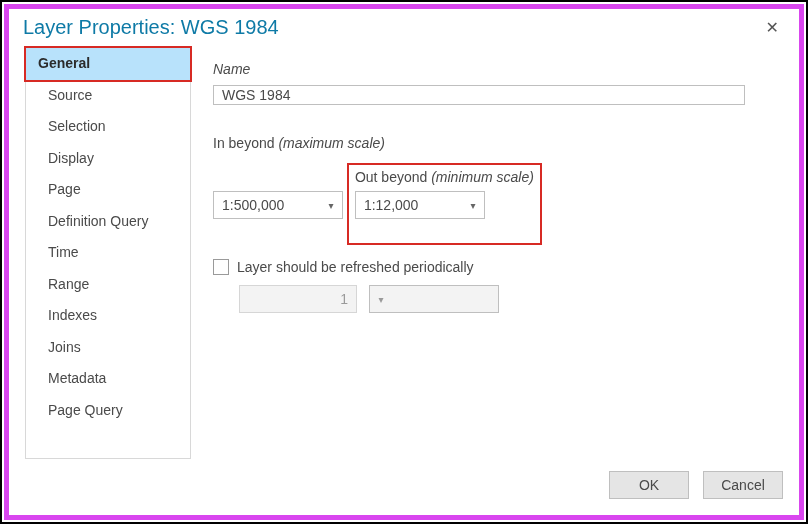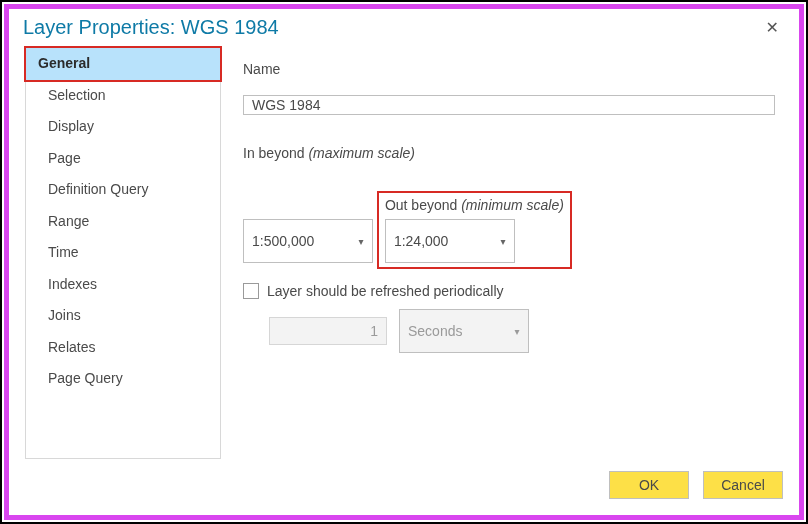--- a/index.html
+++ b/index.html
@@ -3,67 +3,68 @@
 <meta charset="utf-8">
 <style>
   * { box-sizing: border-box; font-family: "Segoe UI", Arial, sans-serif; }
   body { margin: 0; background: #fff; }
   .outer-frame { width: 808px; height: 524px; border: 2px solid #000; position: relative; }
   .dialog { position: absolute; inset: 2px; border: 5px solid #d946ef; background: #fff; display: flex; flex-direction: column; }
   .titlebar { display: flex; align-items: center; padding: 7px 12px 4px 14px; }
   .title { font-size: 20px; color: #0e7aa6; font-weight: 400; flex: 1; }
   .close { font-size: 16px; color: #555; cursor: pointer; padding: 2px 8px; line-height: 1; }
   .body { flex: 1; display: flex; padding: 4px 16px 0 16px; gap: 18px; overflow: hidden; }
-  .sidebar { width: 196px; border: 1px solid #d8d8d8; background: #fff; padding-top: 0; }
+  .sidebar { width: 166px; border: 1px solid #d8d8d8; background: #fff; padding-top: 0; }
   .tab-item { padding: 7px 10px 7px 12px; font-size: 14px; color: #4a4a4a; cursor: pointer; line-height: 1.25; }
   .tab-item.sub { padding-left: 22px; }
   .tab-item.selected { background: #b8e2fb; color: #2b2b2b; font-weight: 700; position: relative; }
   .tab-item.selected::before { content: ""; position: absolute; inset: -2px; border: 2px solid #d72a24; pointer-events: none; }
   .content { flex: 1; padding: 6px 8px 0 4px; font-size: 14px; color: #4a4a4a; position: relative; }
-  .field-label { margin: 8px 0 18px 0; }
+  .field-label { margin: 8px 0 8px 0; font-style: italic; }
   .text-input { width: 532px; height: 20px; border: 1px solid #bfbfbf; padding: 3px 8px; font-size: 14px; color: #4a4a4a; }
   .section-gap { height: 22px; }
   .line { margin: 2px 0 12px 0; }
   .sublabel { margin: 8px 0 6px 0; }
   .sublabel .ital { font-style: italic; }
-  .combo { display: inline-flex; align-items: center; width: 130px; height: 44px; border: 1px solid #bfbfbf; background: #fff; }
+  .combo { display: inline-flex; align-items: center; width: 130px; height: 28px; border: 1px solid #bfbfbf; background: #fff; }
   .combo .val { flex: 1; padding: 3px 8px; font-size: 14px; color: #4a4a4a; white-space: nowrap; }
   .combo .arrow { width: 22px; text-align: center; color: #666; font-size: 10px; }
   .combo.disabled { background: #f3f3f3; color: #9a9a9a; }
   .combo.disabled .val, .combo.disabled .arrow { color: #9a9a9a; }
-  .red-box { border: 2px solid #d72a24; padding: 4px 6px 4px 6px; display: inline-block; margin-top: 24px; }
+  .red-box { border: 2px solid #d72a24; padding: 4px 6px 24px 6px; display: inline-block; margin-top: 6px; }
   .checkbox-row { display: flex; align-items: center; gap: 8px; margin-top: 14px; }
   .checkbox { width: 16px; height: 16px; border: 1px solid #9a9a9a; background: #fff; }
   .refresh-row { display: flex; align-items: center; gap: 12px; margin-top: 10px; padding-left: 26px; }
   .num-input { width: 118px; height: 28px; border: 1px solid #d6d6d6; background: #f3f3f3; color: #9a9a9a; text-align: right; padding: 3px 8px; font-size: 14px; }
   .footer { display: flex; justify-content: flex-end; gap: 14px; padding: 12px 16px 16px 16px; }
-  .btn { min-width: 80px; height: 28px; border: 1px solid #bfbfbf; background: #fde047; color: #4a4a4a; font-size: 14px; cursor: pointer; padding: 0 14px; }
+  .btn { min-width: 80px; height: 28px; border: 1px solid #bfbfbf; background: #e5e5e5; color: #4a4a4a; font-size: 14px; cursor: pointer; padding: 0 14px; }
 </style>
 </head>
 <body>
 
 <div class="outer-frame">
   <div class="dialog">
     <div class="titlebar">
       <div class="title">Layer Properties: WGS 1984</div>
       <div class="close">✕</div>
     </div>
 
     <div class="body">
       <div class="sidebar">
         <div class="tab-item selected">General</div>
+        <div class="tab-item sub">Source</div>
         <div class="tab-item sub">Selection</div>
         <div class="tab-item sub">Display</div>
         <div class="tab-item sub">Page</div>
         <div class="tab-item sub">Definition Query</div>
+        <div class="tab-item sub">Time</div>
         <div class="tab-item sub">Range</div>
-        <div class="tab-item sub">Time</div>
         <div class="tab-item sub">Indexes</div>
         <div class="tab-item sub">Joins</div>
-        <div class="tab-item sub">Relates</div>
+        <div class="tab-item sub">Metadata</div>
         <div class="tab-item sub">Page Query</div>
       </div>
 
       <div class="content">
         <div class="field-label">Name</div>
         <input class="text-input" value="WGS 1984" style="">
 
         <div class="section-gap"></div>
 
 
@@ -73,33 +74,32 @@
         <div class="combo">
           <div class="val">1:500,000</div>
           <div class="arrow">▾</div>
         </div>
 
         <div class="red-box">
           <div class="sublabel" style="margin-top:0">
             <span>Out beyond </span><span class="ital">(minimum scale)</span>
           </div>
           <div class="combo">
-            <div class="val">1:24,000</div>
+            <div class="val">1:12,000</div>
             <div class="arrow">▾</div>
           </div>
         </div>
 
         <div class="checkbox-row">
           <div class="checkbox"></div>
           <div>Layer should be refreshed periodically</div>
         </div>
         <div class="refresh-row">
           <input class="num-input" disabled="" value="1" style="">
           <div class="combo disabled">
-            <div class="val">Seconds</div>
             <div class="arrow">▾</div>
           </div>
         </div>
       </div>
     </div>
 
     <div class="footer">
       <button class="btn">OK</button>
       <button class="btn">Cancel</button>
     </div>

